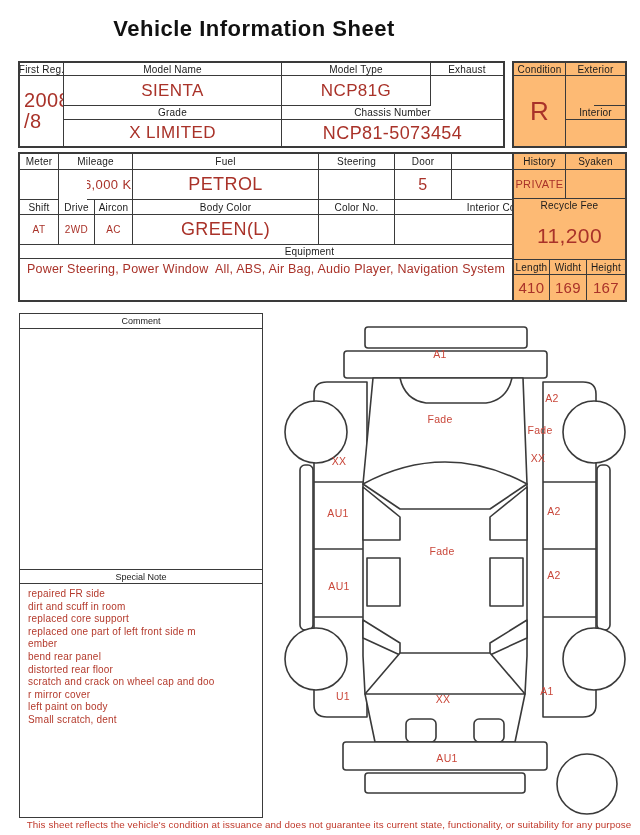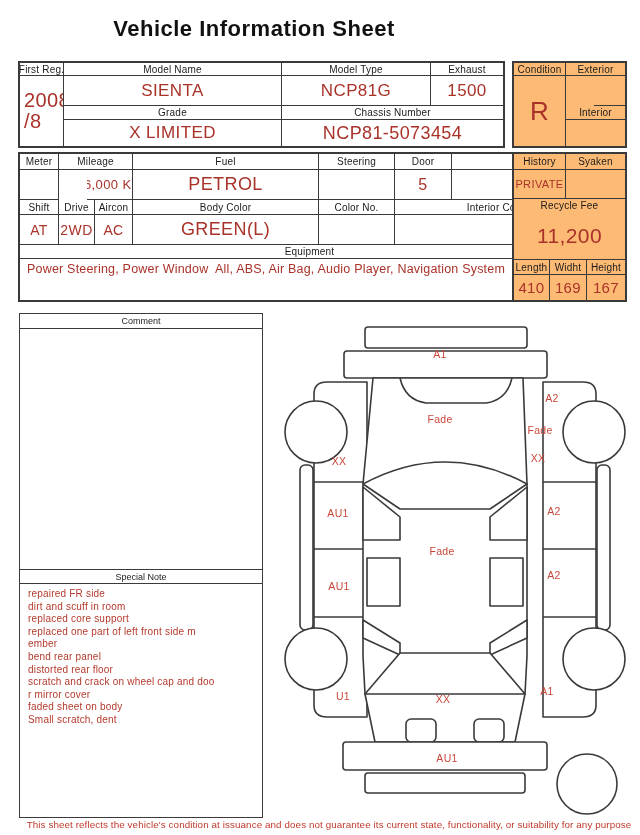--- a/index.html
+++ b/index.html
@@ -26,21 +26,21 @@
   }
   .nr{border-right:none;}
   .nb{border-bottom:none;}
   .hdr{font-size:10px;color:#1b1b1b;letter-spacing:0.2px;white-space:nowrap;}
   .val{color:var(--red);letter-spacing:0.4px;white-space:nowrap;}
   .v20{font-size:20px;}
   .v17{font-size:17px;}
   .v18{font-size:18px;}
   .v16{font-size:16px;}
   .v15{font-size:15px;}
-  .v14{font-size:14px;}
+  .v14{font-size:10px;}
   .v13{font-size:13px;margin-left:28px;}
   .v11{font-size:11px;}
   .v21{font-size:21px;}
   .v26{font-size:26px;}
   .firstreg{
     flex-direction:column;align-items:flex-start;justify-content:center;
     padding-left:4px;line-height:21px;
   }
   .equip{
     align-items:flex-start;justify-content:flex-start;
@@ -97,21 +97,20 @@
   <div class="c hdr">Model Name</div>
   <div class="c hdr">Model Type</div>
   <div class="c hdr nr">Exhaust</div>
 
   <div class="c val v20 firstreg nb" style="grid-row:2 / span 3;">
     <div>2008</div>
     <div>/8</div>
   </div>
   <div class="c val v17">SIENTA</div>
   <div class="c val v17">NCP81G</div>
-  <div class="c val v17 nr">1500</div>
 
   <div class="c hdr" style="grid-column:2;">Grade</div>
   <div class="c hdr nr" style="grid-column:3 / span 2;">Chassis Number</div>
 
   <div class="c val v17 nb" style="grid-column:2;">X LIMITED</div>
   <div class="c val v18 nr nb" style="grid-column:3 / span 2;">NCP81-5073454</div>
 </div>
 
 <div class="fxcol" style="left:512px;top:61px;width:115px;height:87px;flex-direction:row;">
   <div style="display:flex;flex-direction:column;width:52px;border-right:1px solid var(--bc);">
@@ -193,21 +192,21 @@
   <div class="notes">
       <div class="note-line">repaired FR side</div>
       <div class="note-line">dirt and scuff in room</div>
       <div class="note-line">replaced core support</div>
       <div class="note-line">replaced one part of left front side m</div>
       <div class="note-line">ember</div>
       <div class="note-line">bend rear panel</div>
       <div class="note-line">distorted rear floor</div>
       <div class="note-line">scratch and crack on wheel cap and doo</div>
       <div class="note-line">r mirror cover</div>
-      <div class="note-line">faded sheet on body</div>
+      <div class="note-line">left paint on body</div>
       <div class="note-line">Small scratch, dent</div>
     </div>
 </div>
 
 <svg class="diagram" viewBox="0 0 370 518" xmlns="http://www.w3.org/2000/svg">
   <g fill="#ffffff" stroke="#3a3a3a" stroke-width="1.6" stroke-linejoin="round">
 
     <rect x="30" y="153" width="13" height="165" rx="5"></rect>
     <rect x="327" y="153" width="13" height="165" rx="5"></rect>
 

